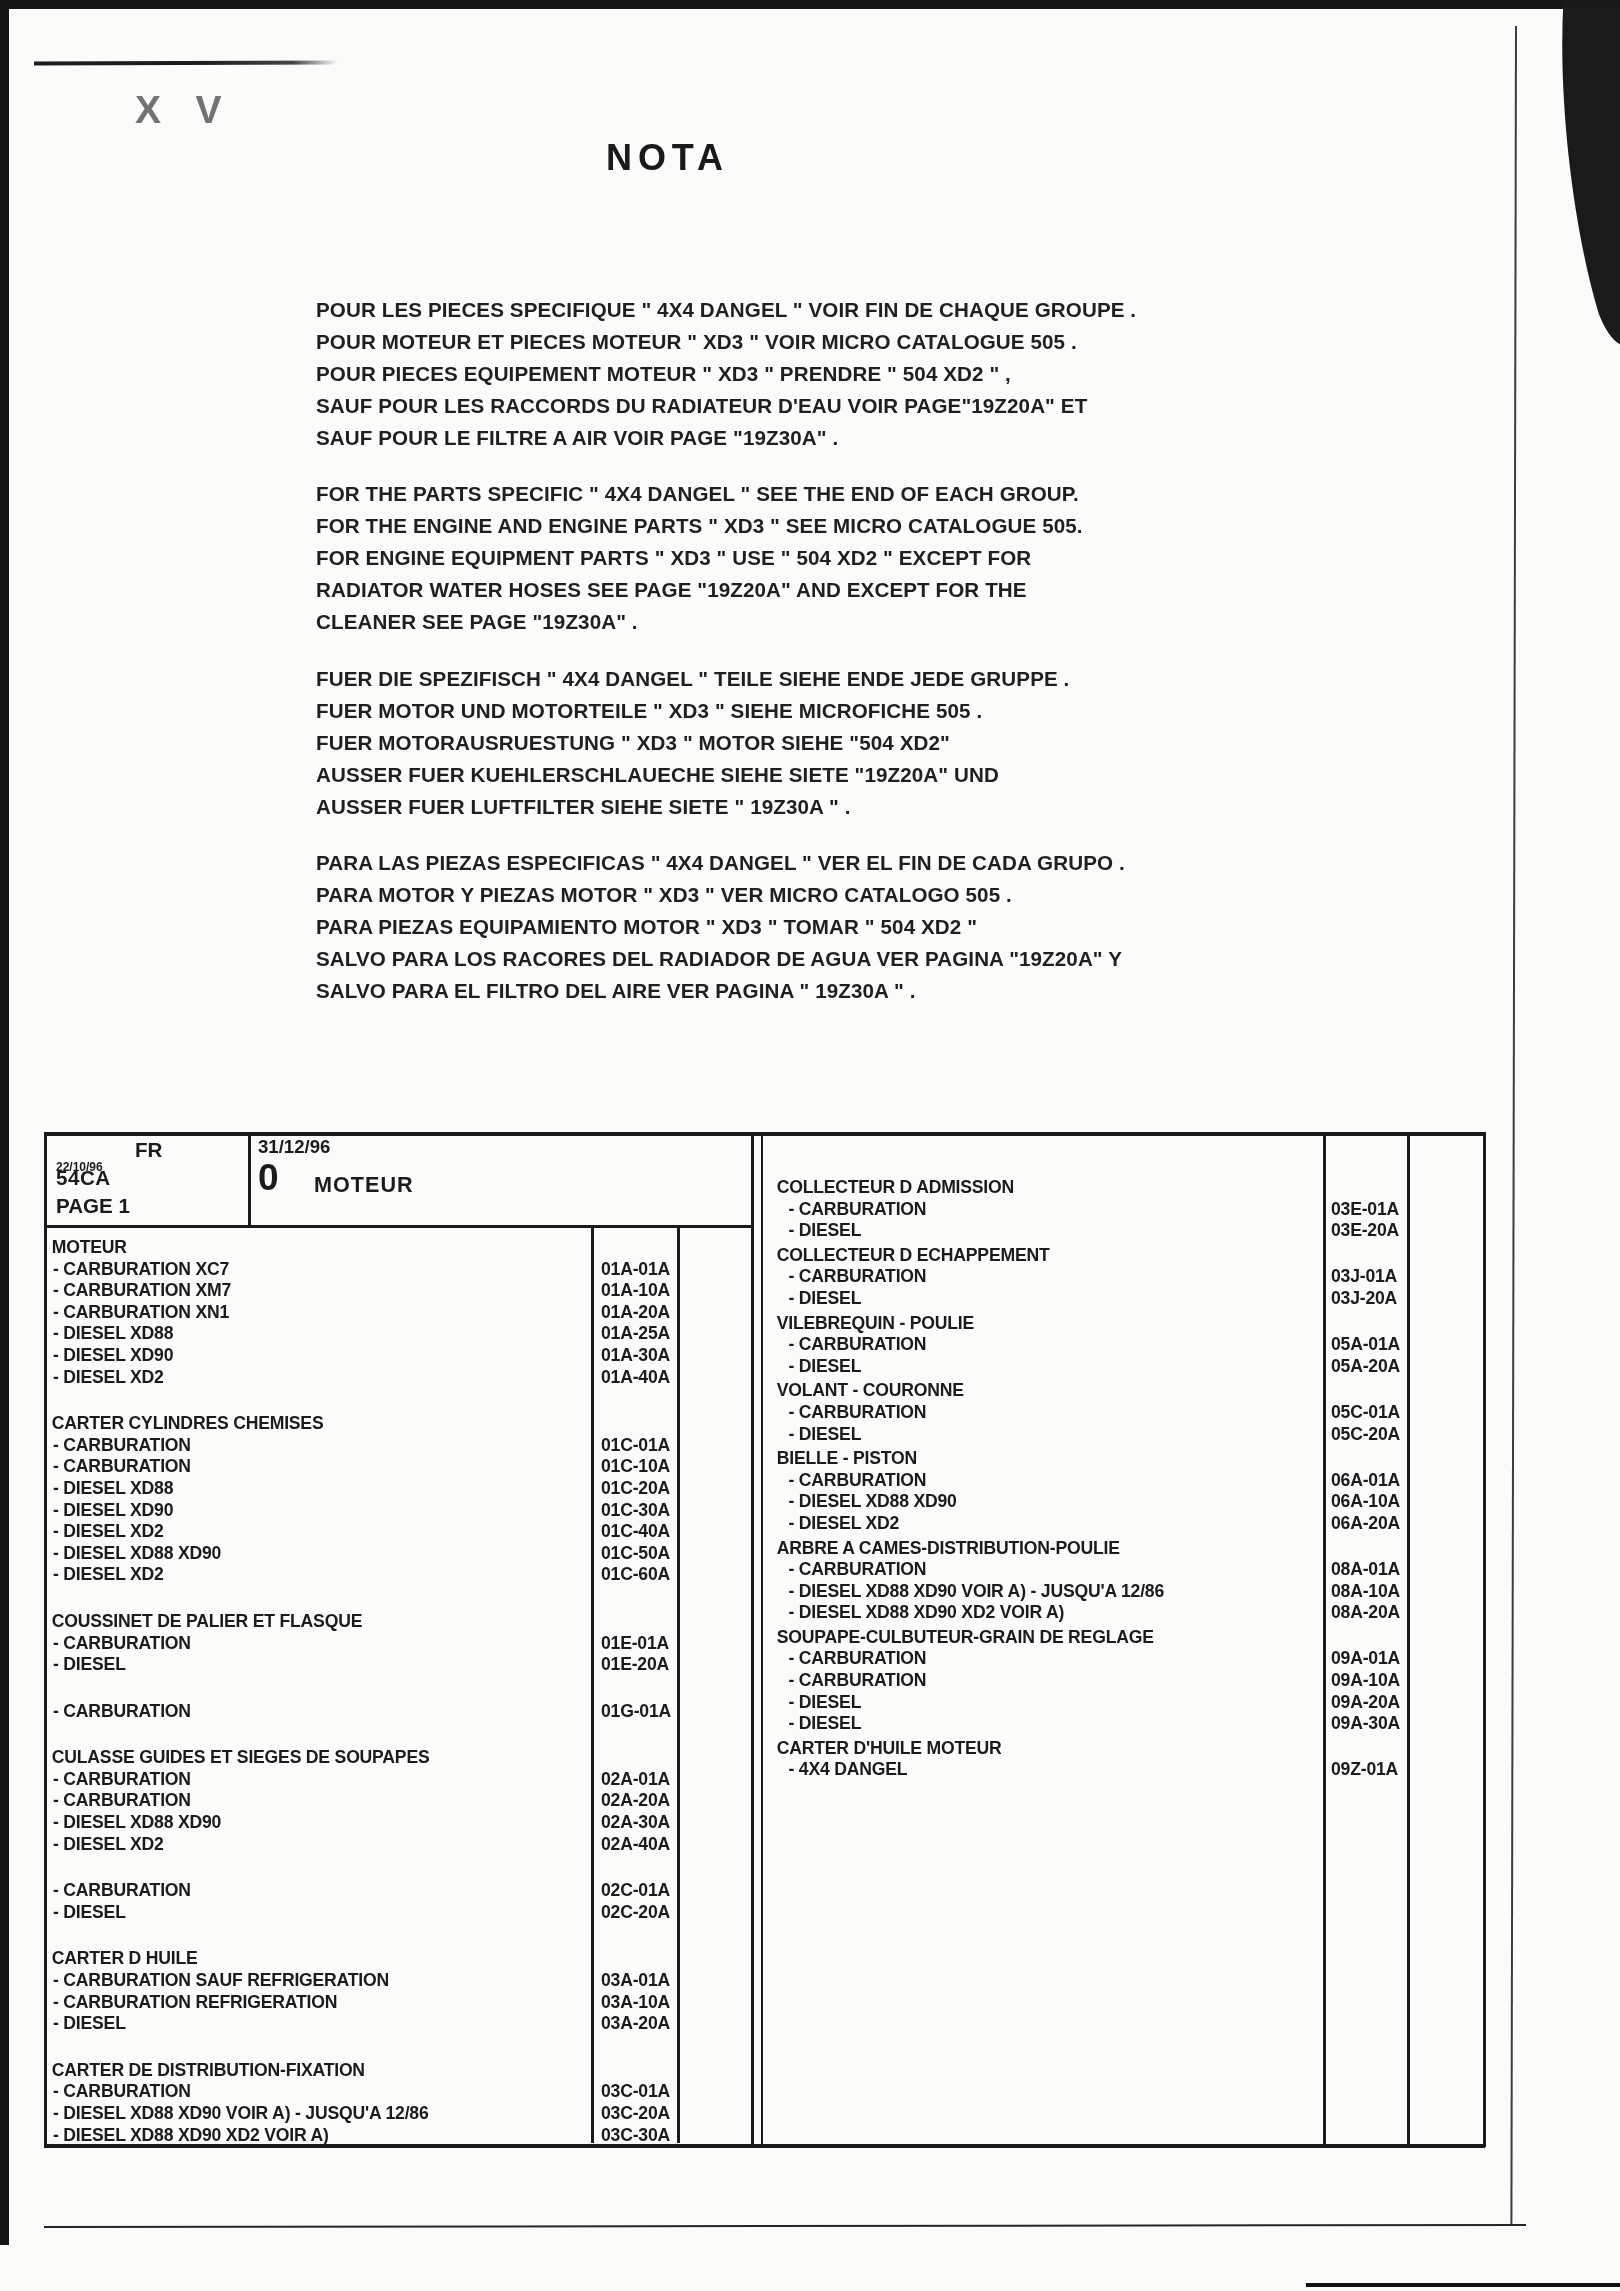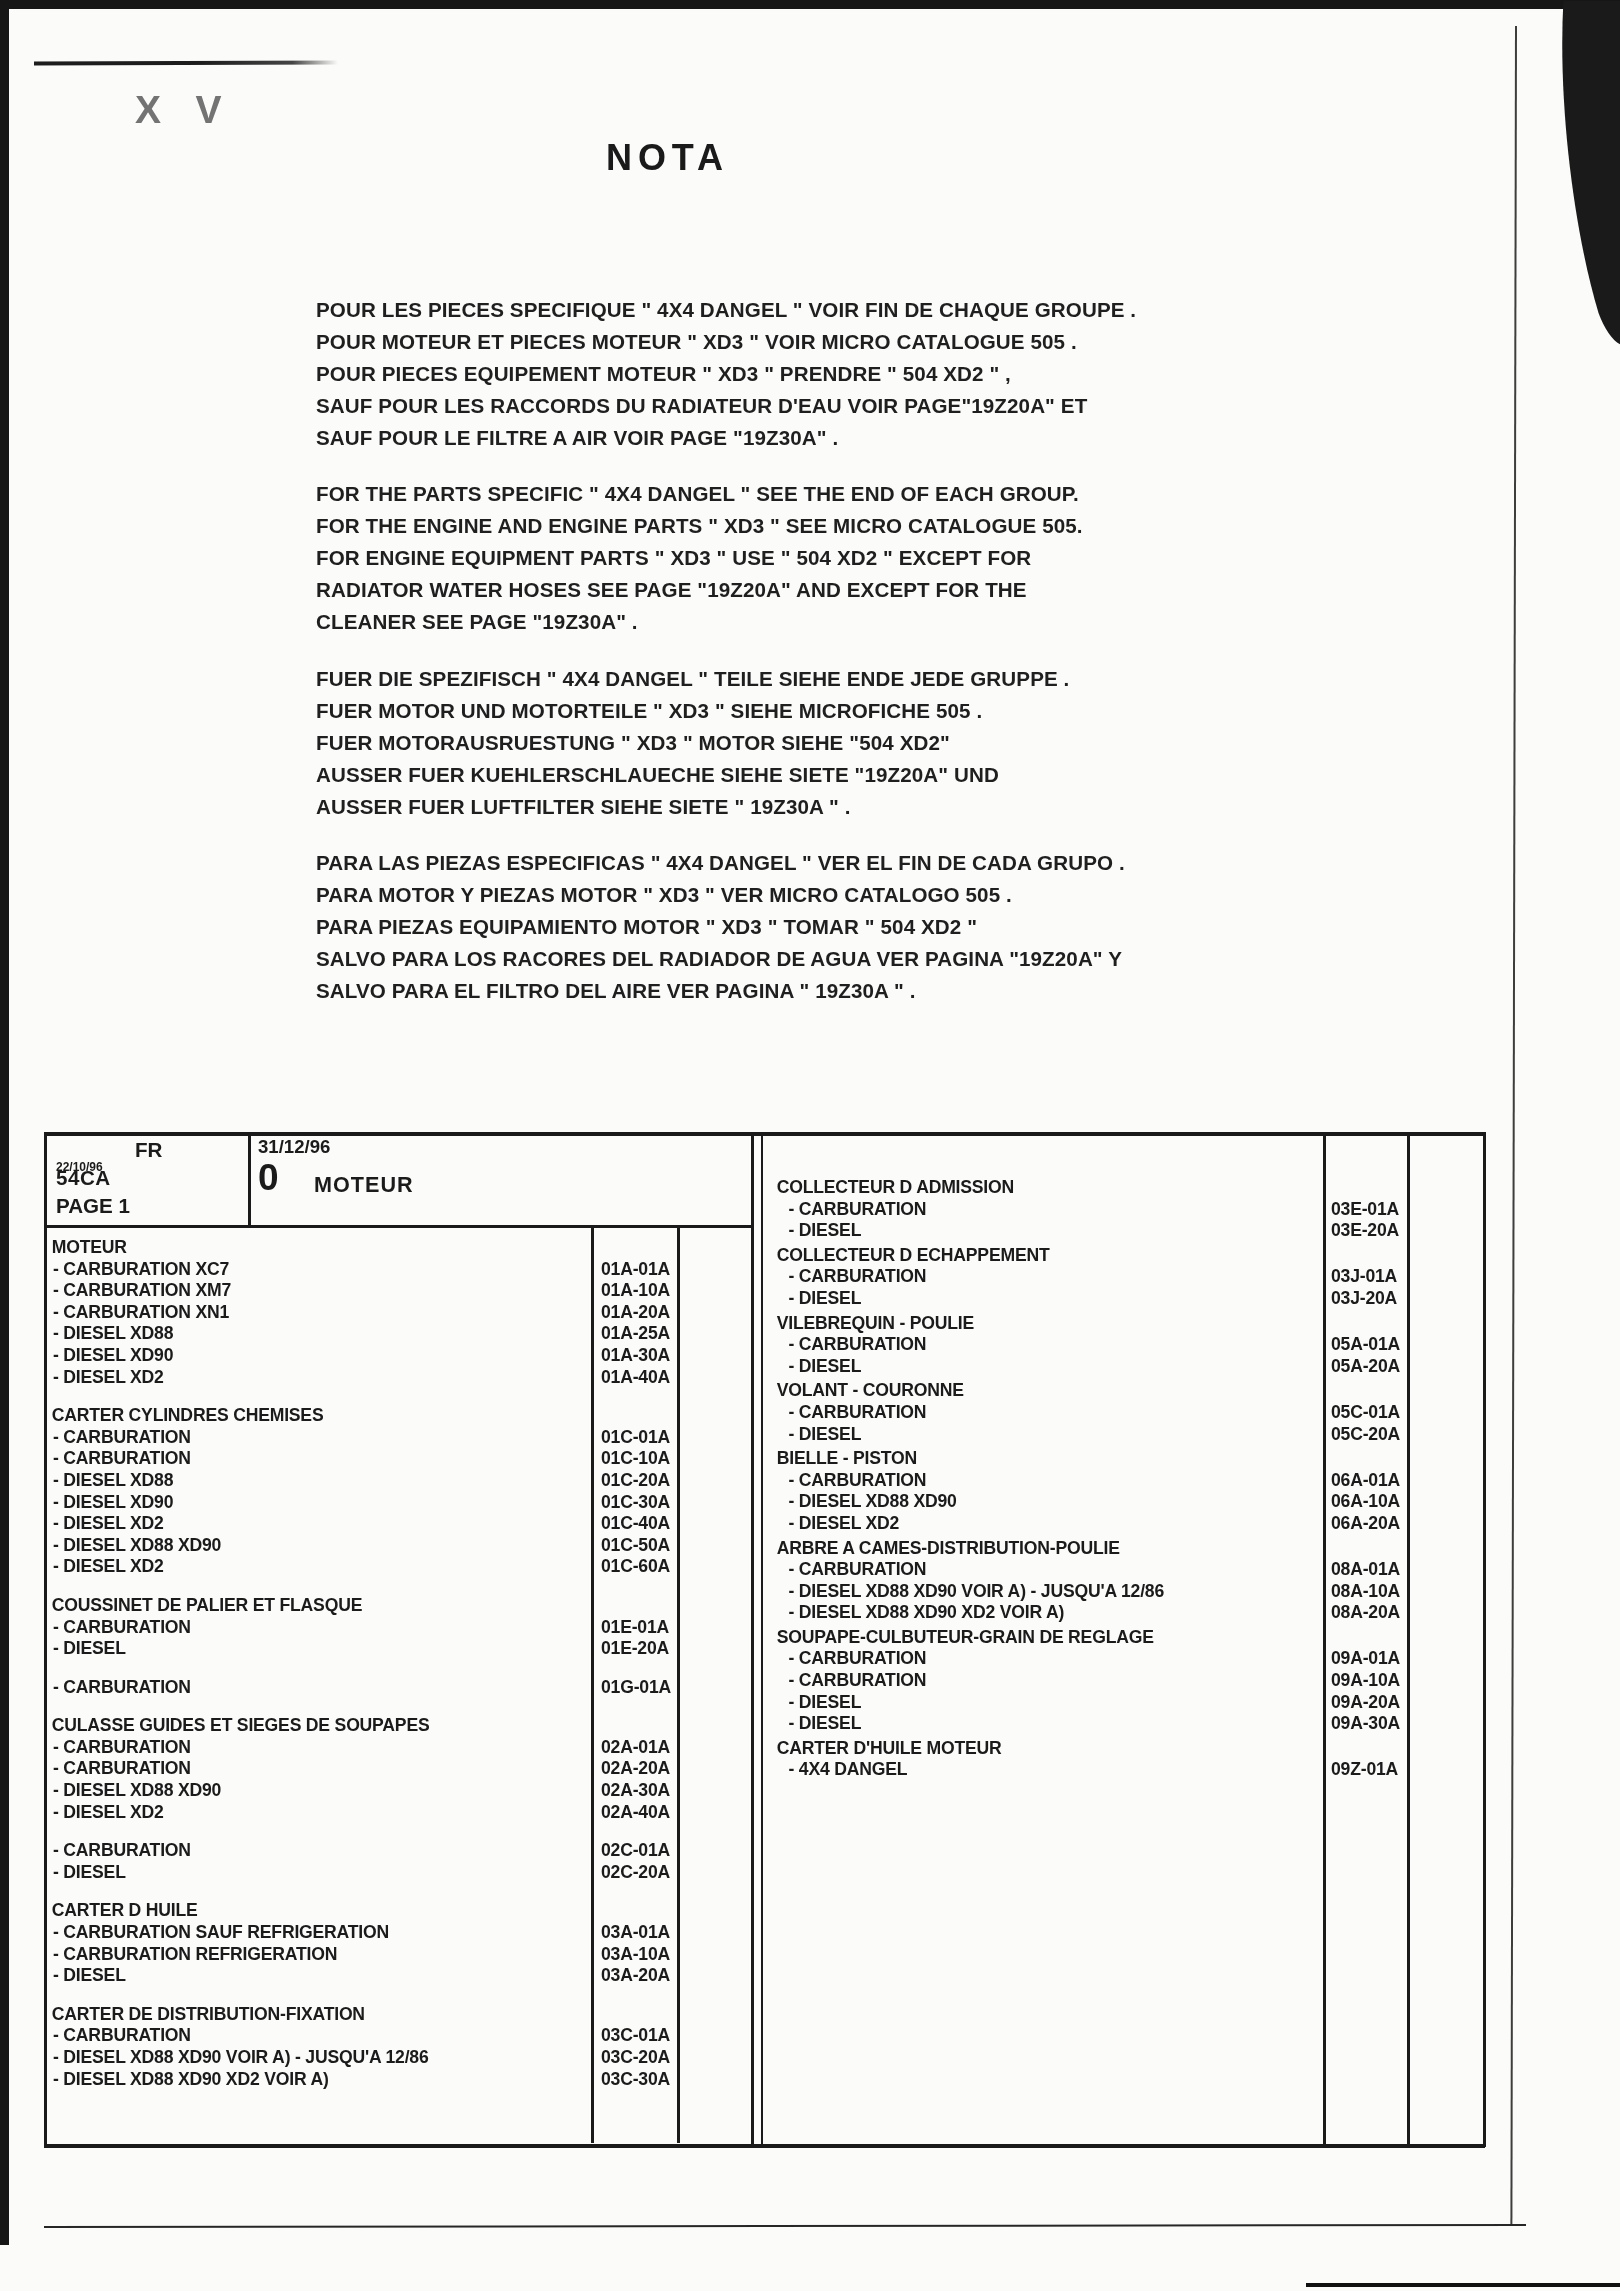--- a/index.html
+++ b/index.html
@@ -36,21 +36,21 @@
   #hdr-lang{left:135px;top:1138px;font-size:20.6px;}
   #hdr-code{left:56px;top:1166px;font-size:20.6px;letter-spacing:0.5px;}
   #hdr-page{left:56px;top:1194px;font-size:20.6px;}
   #hdr-date-right{left:258px;top:1136px;font-size:18.6px;}
   #hdr-group-number{left:258px;top:1157px;font-size:37px;}
   #hdr-group-title{left:314px;top:1172px;font-size:21.6px;letter-spacing:1px;}
 
   .panel{position:absolute;font-size:17.6px;font-weight:700;color:#1b1b1b;letter-spacing:-0.2px;}
   #panel-left{left:44px;top:1237px;width:709px;}
   #panel-right{left:763px;top:1174px;width:720px;}
-  .section{margin-top:17px;}
+  .section{margin-top:25px;}
   #panel-right .section{margin-top:3px;}
   .section:first-child{margin-top:0;}
   .sec-title{line-height:21.6px;padding-left:7.8px;white-space:nowrap;}
   #panel-right .sec-title{padding-left:13.7px;}
   .row{position:relative;line-height:21.6px;padding-left:9px;white-space:nowrap;}
   #panel-right .row{padding-left:25.5px;}
   .row .label::before{content:"-  ";}
   .row .code{position:absolute;left:557px;top:0;}
   #panel-right .row .code{left:568px;}
 </style>

